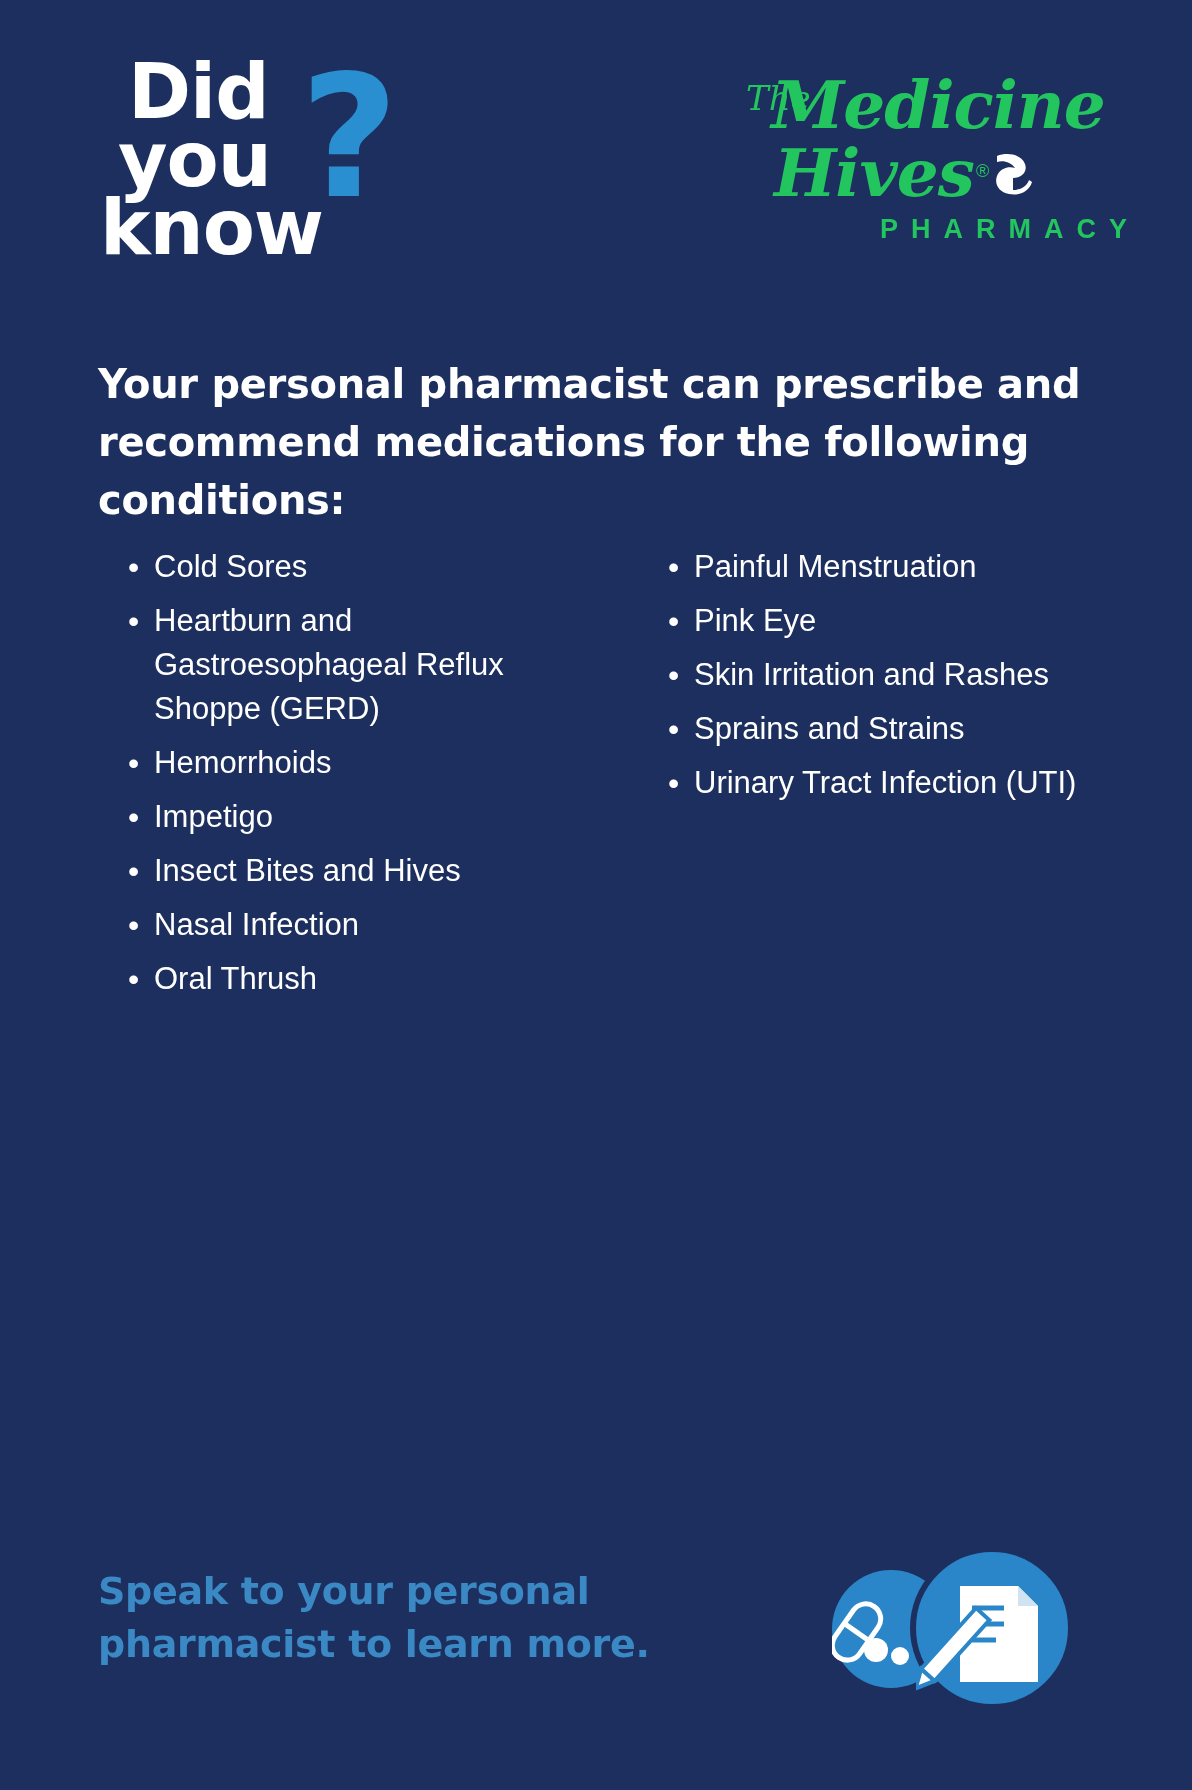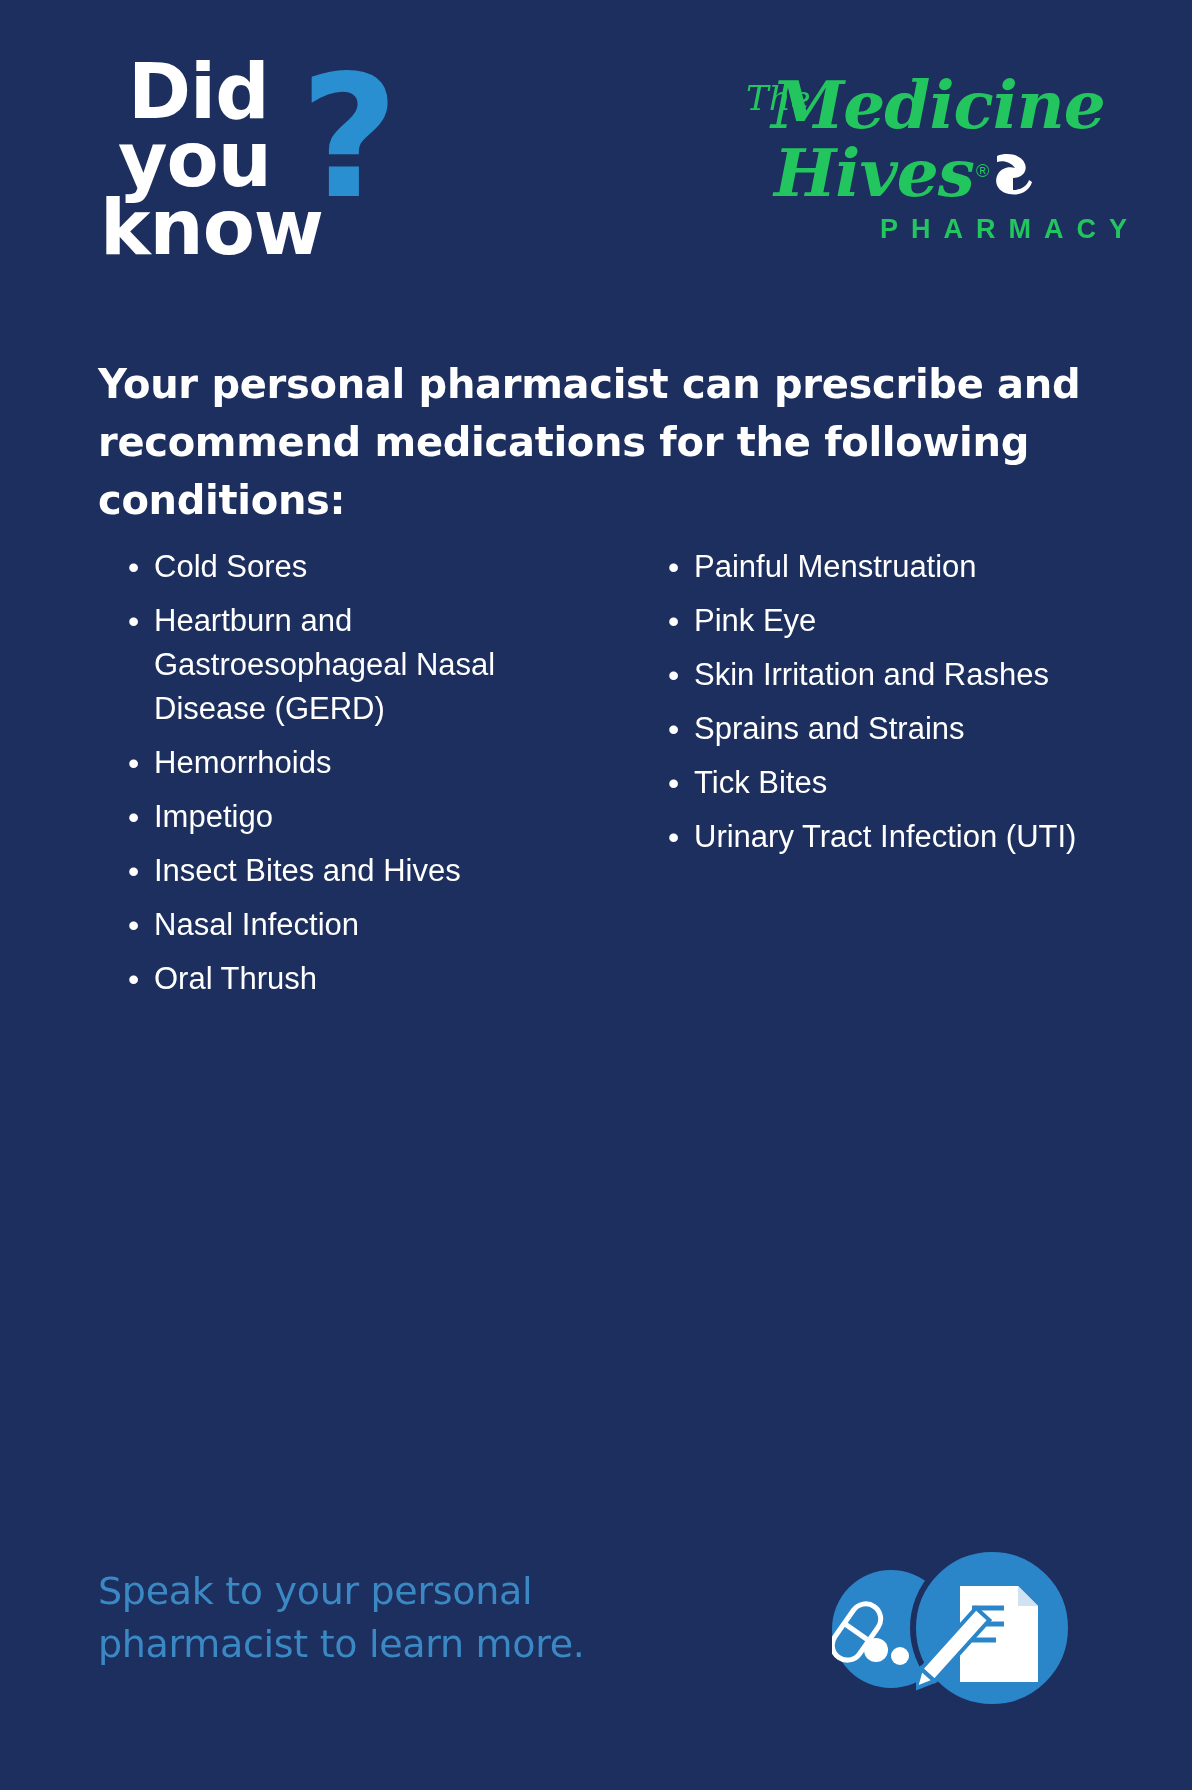--- a/index.html
+++ b/index.html
@@ -172,21 +172,21 @@
     top: 0;
     color: #ffffff;
     font-size: 32px;
   }
   .cta {
     position: absolute;
     left: 98px;
     top: 1565px;
     width: 640px;
     font-family: "DejaVu Sans", sans-serif;
-    font-weight: normal;
+    font-weight: bold;
     font-size: 38px;
     line-height: 53px;
     color: #3a88c4;
     letter-spacing: -0.3px;
   }
   .icons {
     position: absolute;
     right: 110px;
     top: 1540px;
     width: 250px;
@@ -247,35 +247,34 @@
     </div>
 
   </div>
 
   <div class="headline">Your personal pharmacist can prescribe and recommend medications for the following conditions:</div>
 
   <div class="columns">
     <div class="col">
       <ul class="cond-list">
         <li>Cold Sores</li>
-        <li>Heartburn and Gastroesophageal Nasal Disease (GERD)</li>
+        <li>Heartburn and Gastroesophageal Reflux Shoppe (GERD)</li>
         <li>Hemorrhoids</li>
         <li>Impetigo</li>
         <li>Insect Bites and Hives</li>
         <li>Nasal Infection</li>
         <li>Oral Thrush</li>
       </ul>
     </div>
     <div class="col">
       <ul class="cond-list">
         <li>Painful Menstruation</li>
         <li>Pink Eye</li>
         <li>Skin Irritation and Rashes</li>
         <li>Sprains and Strains</li>
-        <li>Tick Bites</li>
         <li>Urinary Tract Infection (UTI)</li>
       </ul>
     </div>
   </div>
 
   <div class="cta">Speak to your personal pharmacist to learn more.</div>
 
   <div class="icons">
     <div class="circle-pill">
       <svg class="svg-center" width="118" height="118" viewBox="0 0 118 118">

